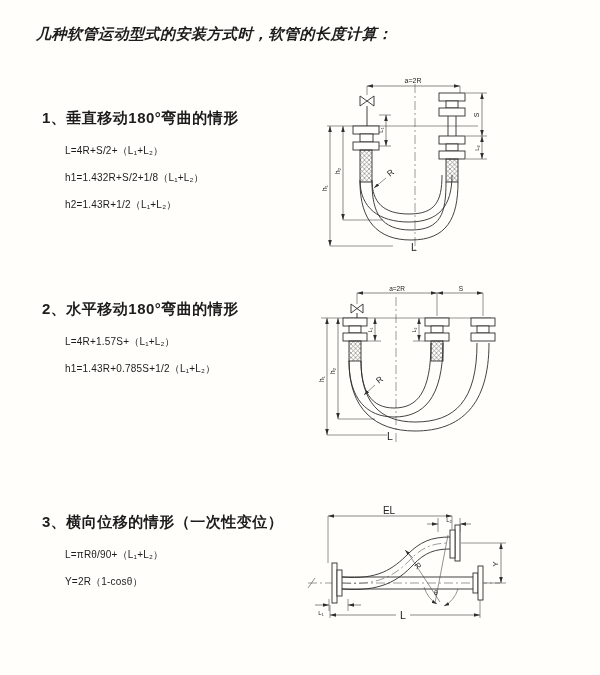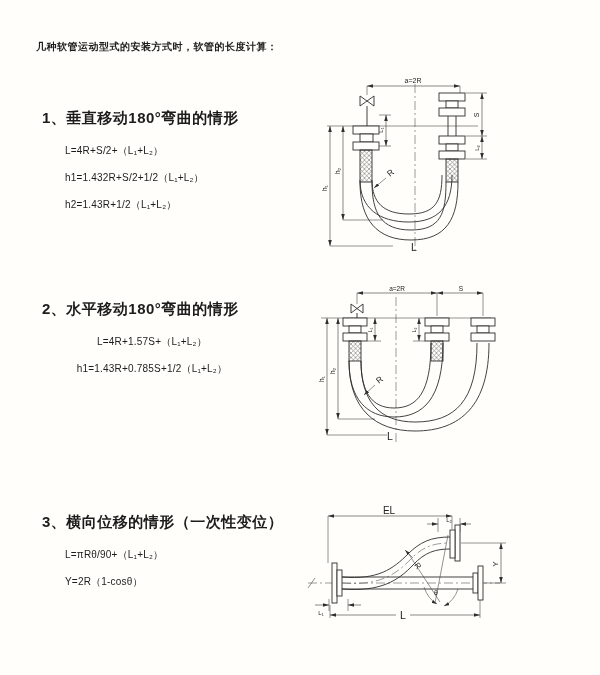--- a/index.html
+++ b/index.html
@@ -3,29 +3,29 @@
 <meta charset="utf-8">
 <style>
   html,body{margin:0;padding:0;}
   body{
     width:600px;height:675px;position:relative;
     background:#fffefa;
     font-family:"Liberation Sans","DejaVu Sans",sans-serif;
     color:#1c1c1c;overflow:hidden;
   }
   .page-title{
-    position:absolute;left:36px;top:40px;
-    font-size:10px;font-weight:bold;letter-spacing:.5px;
+    position:absolute;left:36px;top:25px;
+    font-size:15px;font-weight:bold;letter-spacing:.5px;font-style:italic;
   }
   .sec{position:absolute;left:42px;}
   .sec-head{font-size:15px;font-weight:bold;letter-spacing:.5px;white-space:nowrap;}
   .formulas{margin:9px 0 0 23px;}
   .formula{font-size:10px;line-height:27px;white-space:nowrap;letter-spacing:.2px;}
   .sec1{top:109px;}
-  .sec2{top:300px;text-align:center;}
+  .sec2{top:300px;}
   .sec3{top:513px;}
   .dia{position:absolute;}
   .dia1{left:315px;top:70px;}
   .dia2{left:315px;top:281px;}
   .dia3{left:300px;top:503px;}
   svg{display:block;}
   .ln{stroke:#2e2e2e;stroke-width:.9;fill:none;}
   .thin{stroke:#3a3a3a;stroke-width:.55;fill:none;}
   .dim{stroke:#3a3a3a;stroke-width:.6;fill:none;}
   .cl{stroke:#4a4a4a;stroke-width:.55;fill:none;stroke-dasharray:9 3 2 3;}
@@ -48,21 +48,21 @@
 </svg>
 
 <div class="page-title">几种软管运动型式的安装方式时，软管的长度计算：</div>
 
 <div class="sec sec1">
   <div class="sec-head">
     <span>1、</span><span>垂直移动180°弯曲的情形</span>
   </div>
   <div class="formulas">
     <div class="formula">L=4R+S/2+（L₁+L₂）</div>
-    <div class="formula">h1=1.432R+S/2+1/2（L₁+L₂）</div>
+    <div class="formula">h1=1.432R+S/2+1/8（L₁+L₂）</div>
     <div class="formula">h2=1.43R+1/2（L₁+L₂）</div>
   </div>
 </div>
 
 <div class="sec sec2">
   <div class="sec-head">
     <span>2、</span><span>水平移动180°弯曲的情形</span>
   </div>
   <div class="formulas">
     <div class="formula">L=4R+1.57S+（L₁+L₂）</div>

